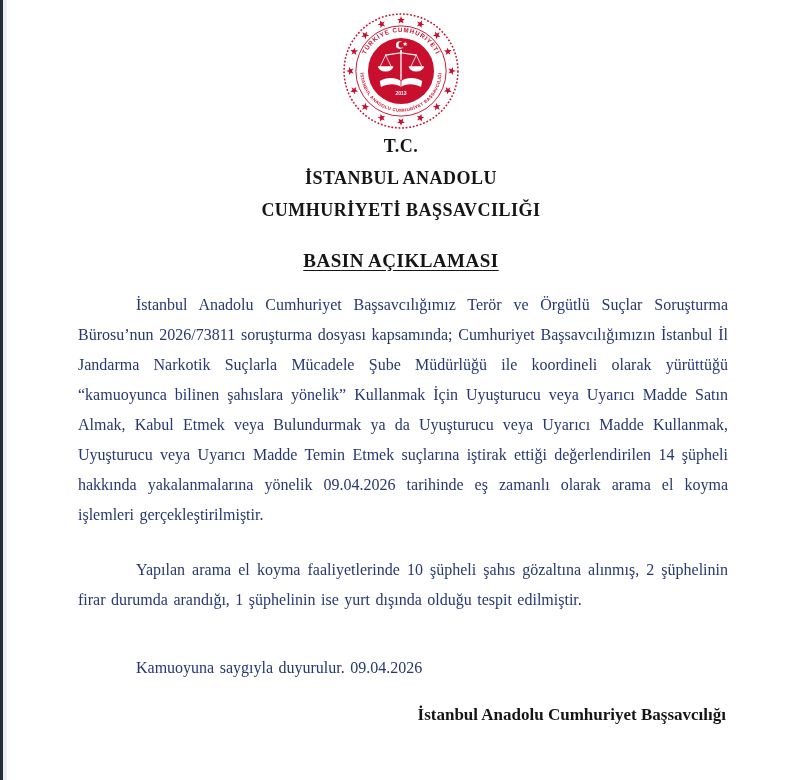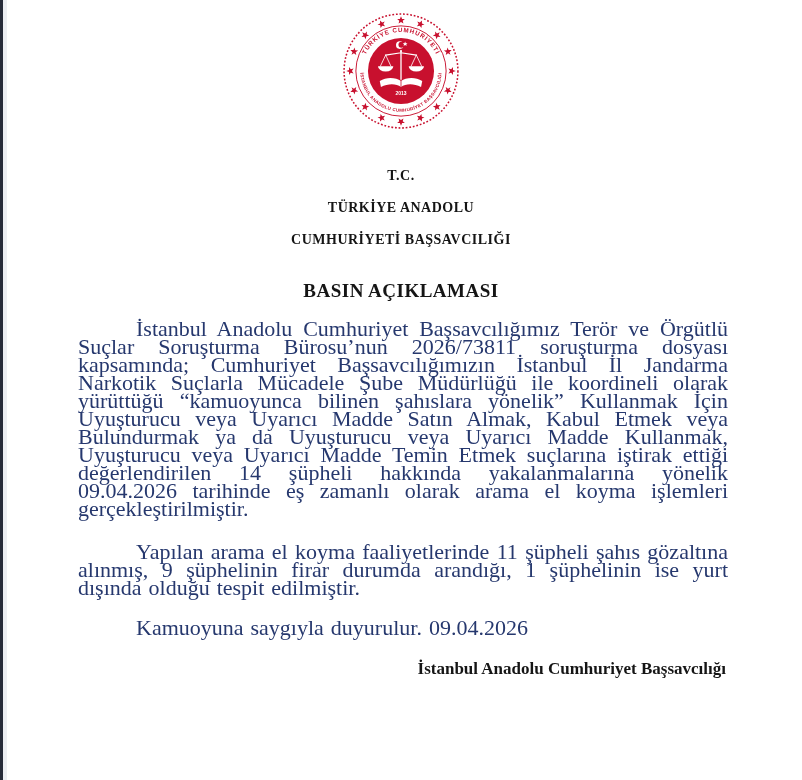--- a/index.html
+++ b/index.html
@@ -14,54 +14,53 @@
   .edge-dark{position:absolute;left:0;top:0;width:3px;height:780px;background:#262b38;}
   .edge-light{position:absolute;left:3px;top:0;width:4px;height:780px;background:#eceef2;}
 
   .page{position:relative;width:100%;height:100%;box-sizing:border-box;padding-top:12px;}
 
   .emblem-wrap{width:118px;margin:0 auto;}
   .emblem-wrap svg{display:block;width:118px;height:118px;}
 
   .letterhead{
     text-align:center;
-    margin-top:30px;
     font-weight:bold;
     color:var(--heading-text,#151515);
-    font-size:14px;
+    font-size:18px;
     line-height:32px;
     letter-spacing:.5px;
   }
 
   .press-title{
     text-align:center;
     margin-top:24px;
     font-weight:bold;
     color:var(--heading-text,#151515);
     font-size:19px;
     letter-spacing:.5px;
   }
-  .press-title span{text-underline-offset:3px;}
+  .press-title span{text-decoration:underline;text-underline-offset:3px;}
 
   .body-text{
     margin:0 74px 0 78px;
     color:var(--body-text,#26386e);
-    font-size:22px;
-    line-height:18px;
+    font-size:16px;
+    line-height:30px;
   }
   .body-text p{
     margin:0;
     text-align:justify;
     text-align-last:left;
     text-indent:58px;
     word-spacing:1.5px;
   }
   .body-text p.first{margin-top:18px;}
   .body-text p.spaced{margin-top:25px;}
-  .body-text p.closing{margin-top:22px;text-align:center;}
+  .body-text p.closing{margin-top:38px;text-align:center;}
 
   .signature{
     margin:22px 76px 0 0;
     text-align:right;
     font-weight:bold;
     color:var(--heading-text,#151515);
     font-size:17px;
   }
 
   
@@ -139,29 +138,29 @@
       <g>
         <path d="M 64,117 C 76,109 92,111 100,117 C 108,111 124,109 136,117 L 134,127 C 122,121 108,121 100,127 C 92,121 78,121 66,127 Z" class="emblem-white"></path>
         <line x1="100" y1="117" x2="100" y2="127" stroke="var(--emblem-red,#c8102e)" stroke-width="1.4"></line>
       </g>
       <text x="100" y="141" text-anchor="middle" class="year-text">2013</text>
     </svg>
   </div>
 
   <div class="letterhead">
     <div>T.C.</div>
-    <div>TÜRKİYE ANADOLU</div>
+    <div>İSTANBUL ANADOLU</div>
     <div>CUMHURİYETİ BAŞSAVCILIĞI</div>
   </div>
 
   <div class="press-title">
     <span>BASIN AÇIKLAMASI</span>
   </div>
 
   <div class="body-text">
     <p class="first">İstanbul Anadolu Cumhuriyet Başsavcılığımız Terör ve Örgütlü Suçlar Soruşturma Bürosu’nun 2026/73811 soruşturma dosyası kapsamında; Cumhuriyet Başsavcılığımızın İstanbul İl Jandarma Narkotik Suçlarla Mücadele Şube Müdürlüğü ile koordineli olarak yürüttüğü “kamuoyunca bilinen şahıslara yönelik” Kullanmak İçin Uyuşturucu veya Uyarıcı Madde Satın Almak, Kabul Etmek veya Bulundurmak ya da Uyuşturucu veya Uyarıcı Madde Kullanmak, Uyuşturucu veya Uyarıcı Madde Temin Etmek suçlarına iştirak ettiği değerlendirilen 14 şüpheli hakkında yakalanmalarına yönelik 09.04.2026 tarihinde eş zamanlı olarak arama el koyma işlemleri gerçekleştirilmiştir.</p>
-    <p class="spaced">Yapılan arama el koyma faaliyetlerinde 11 şüpheli şahıs gözaltına alınmış, 9 şüphelinin firar durumda arandığı, 1 şüphelinin ise yurt dışında olduğu tespit edilmiştir.</p>
+    <p class="spaced">Yapılan arama el koyma faaliyetlerinde 10 şüpheli şahıs gözaltına alınmış, 2 şüphelinin firar durumda arandığı, 1 şüphelinin ise yurt dışında olduğu tespit edilmiştir.</p>
     <p class="closing">Kamuoyuna saygıyla duyurulur. 09.04.2026</p>
   </div>
 
   <div class="signature">İstanbul Anadolu Cumhuriyet Başsavcılığı</div>
 
 </div>
 
 </body></html>

